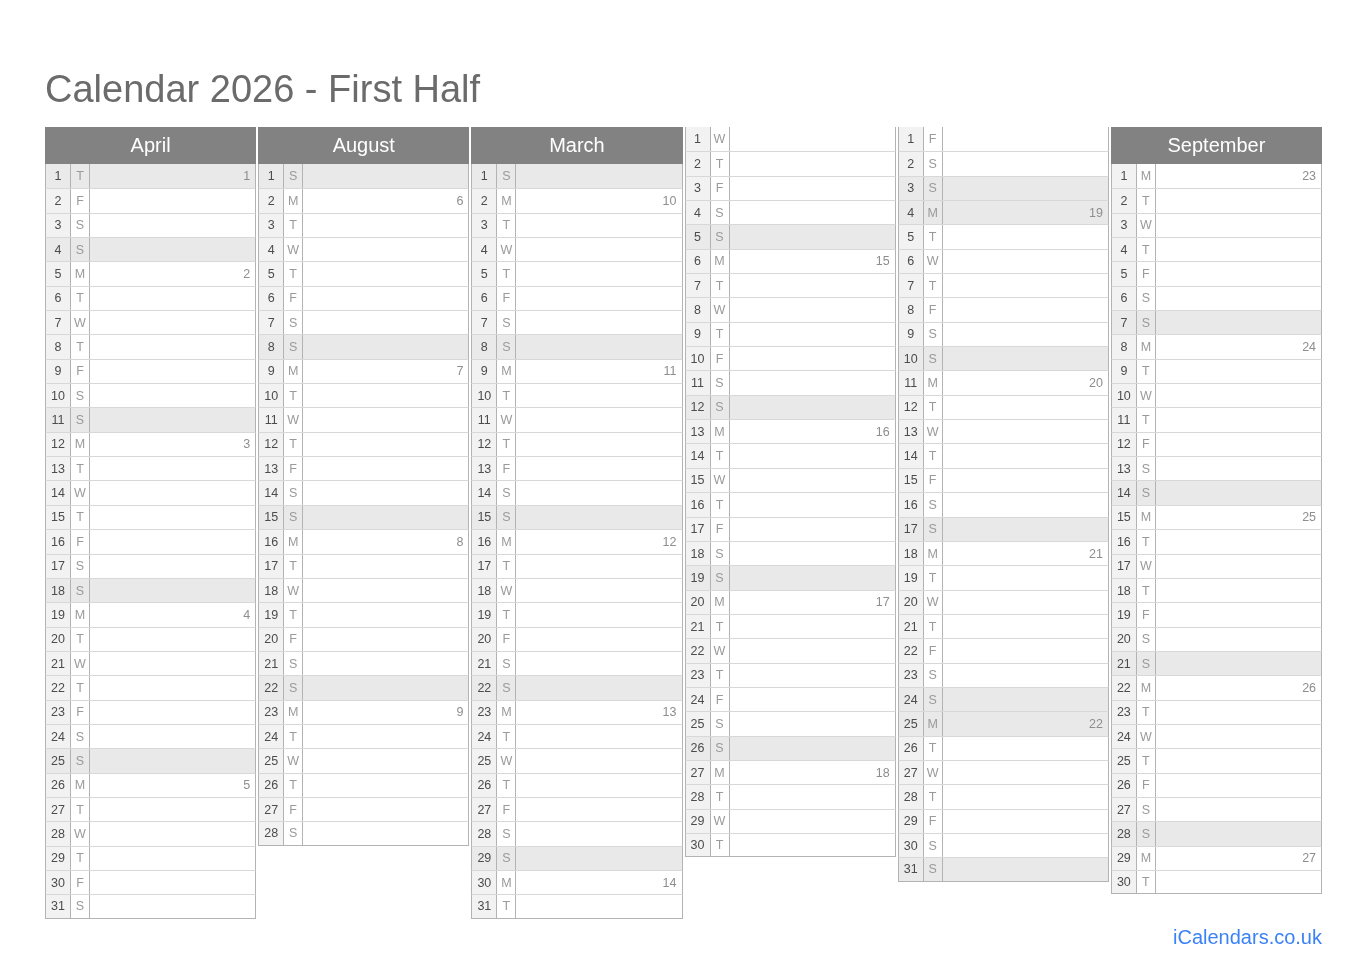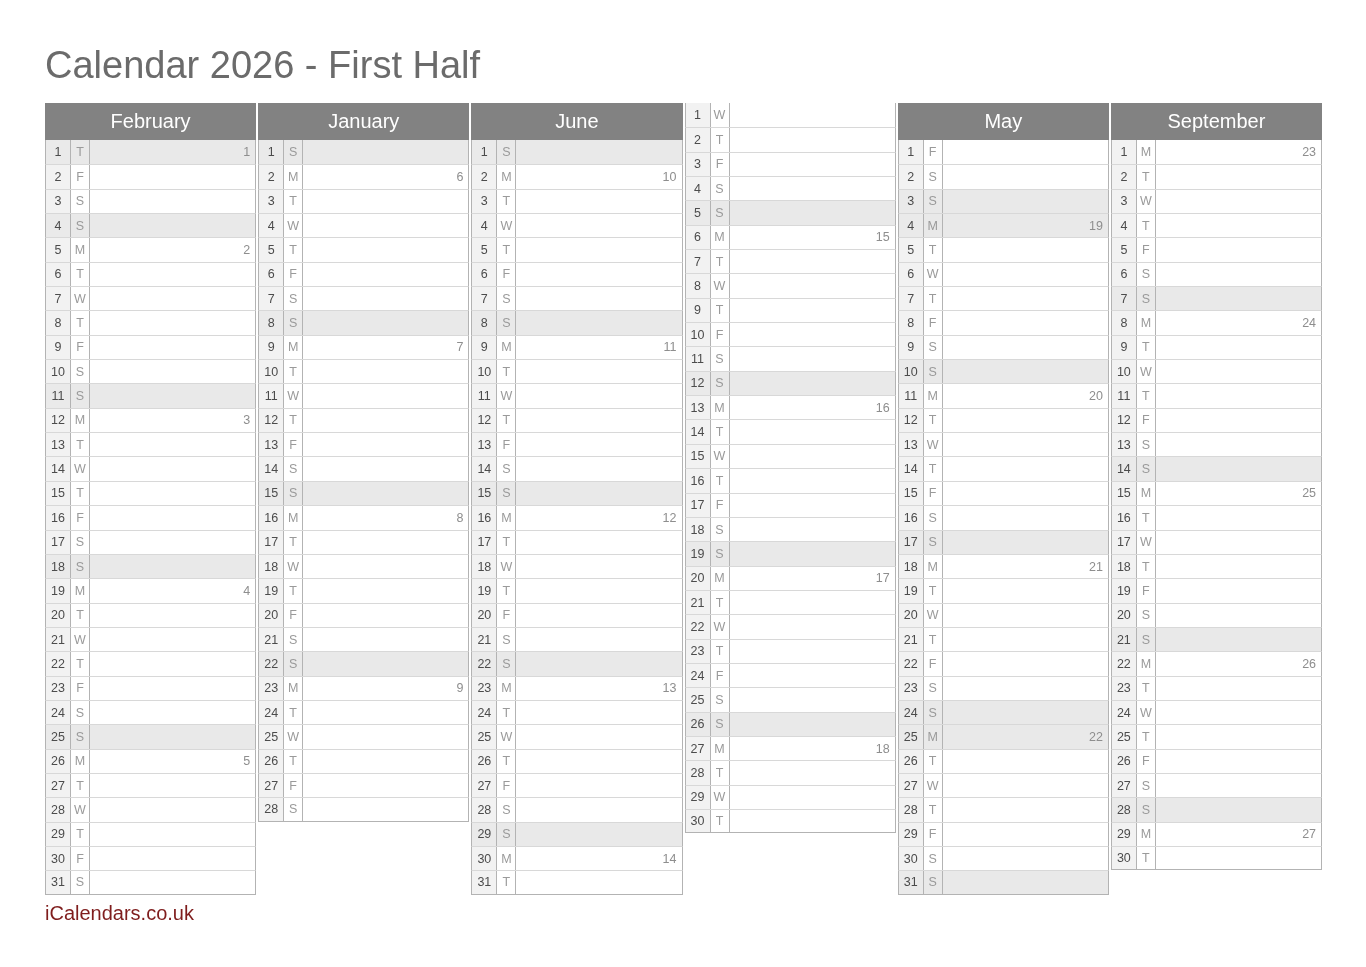--- a/index.html
+++ b/index.html
@@ -5,21 +5,21 @@
   * { box-sizing: border-box; margin: 0; padding: 0; }
   html, body {
     width: 1366px; height: 967px;
     background: #ffffff;
     font-family: "Liberation Sans", sans-serif;
     overflow: hidden;
   }
   .page {
     width: 1277px;
     margin-left: 45px;
-    padding-top: 44px;
+    padding-top: 68px;
   }
   h1.title {
     font-size: 38px;
     font-weight: 400;
     color: #6b6b6b;
     line-height: 42px;
     letter-spacing: 0px;
     margin-bottom: 17px;
   }
   .calendar {
@@ -71,33 +71,34 @@
   .c-note {
     flex: 1;
     display: flex; align-items: center; justify-content: flex-end;
     padding-right: 5px;
     font-size: 12.5px;
     color: #8e8e8e;
   }
   .mrow.shaded { background: var(--shaded-bg, #e9e9e9); }
   .mrow.shaded .c-num { background: #eaeaea; }
   .footer {
+    text-align: right;
     margin-top: 7px;
     font-size: 20px;
-    color: #7f1d1d;
+    color: #3b82f6;
   }
 </style>
 </head>
 <body>
 
 <div class="page">
   <h1 class="title" style="color: rgb(107, 107, 107);">Calendar 2026 - First Half</h1>
   <div class="calendar" id="calendar">
       <div class="month">
-        <div class="month-header">February</div>
+        <div class="month-header">April</div>
         <div class="month-table">
           <div class="mrow shaded">
             <div class="c-num">1</div>
             <div class="c-dow">T</div>
             <div class="c-note">
               <span>1</span>
             </div>
           </div>
           <div class="mrow">
             <div class="c-num">2</div>
@@ -253,21 +254,21 @@
             <div class="c-note"></div>
           </div>
           <div class="mrow">
             <div class="c-num">31</div>
             <div class="c-dow">S</div>
             <div class="c-note"></div>
           </div>
         </div>
       </div>
       <div class="month">
-        <div class="month-header">January</div>
+        <div class="month-header">August</div>
         <div class="month-table">
           <div class="mrow shaded">
             <div class="c-num">1</div>
             <div class="c-dow">S</div>
             <div class="c-note"></div>
           </div>
           <div class="mrow">
             <div class="c-num">2</div>
             <div class="c-dow">M</div>
             <div class="c-note">
@@ -406,21 +407,21 @@
             <div class="c-note"></div>
           </div>
           <div class="mrow">
             <div class="c-num">28</div>
             <div class="c-dow">S</div>
             <div class="c-note"></div>
           </div>
         </div>
       </div>
       <div class="month">
-        <div class="month-header">June</div>
+        <div class="month-header">March</div>
         <div class="month-table">
           <div class="mrow shaded">
             <div class="c-num">1</div>
             <div class="c-dow">S</div>
             <div class="c-note"></div>
           </div>
           <div class="mrow">
             <div class="c-num">2</div>
             <div class="c-dow">M</div>
             <div class="c-note">
@@ -738,21 +739,20 @@
             <div class="c-note"></div>
           </div>
           <div class="mrow">
             <div class="c-num">30</div>
             <div class="c-dow">T</div>
             <div class="c-note"></div>
           </div>
         </div>
       </div>
       <div class="month">
-        <div class="month-header">May</div>
         <div class="month-table">
           <div class="mrow">
             <div class="c-num">1</div>
             <div class="c-dow">F</div>
             <div class="c-note"></div>
           </div>
           <div class="mrow">
             <div class="c-num">2</div>
             <div class="c-dow">S</div>
             <div class="c-note"></div>

